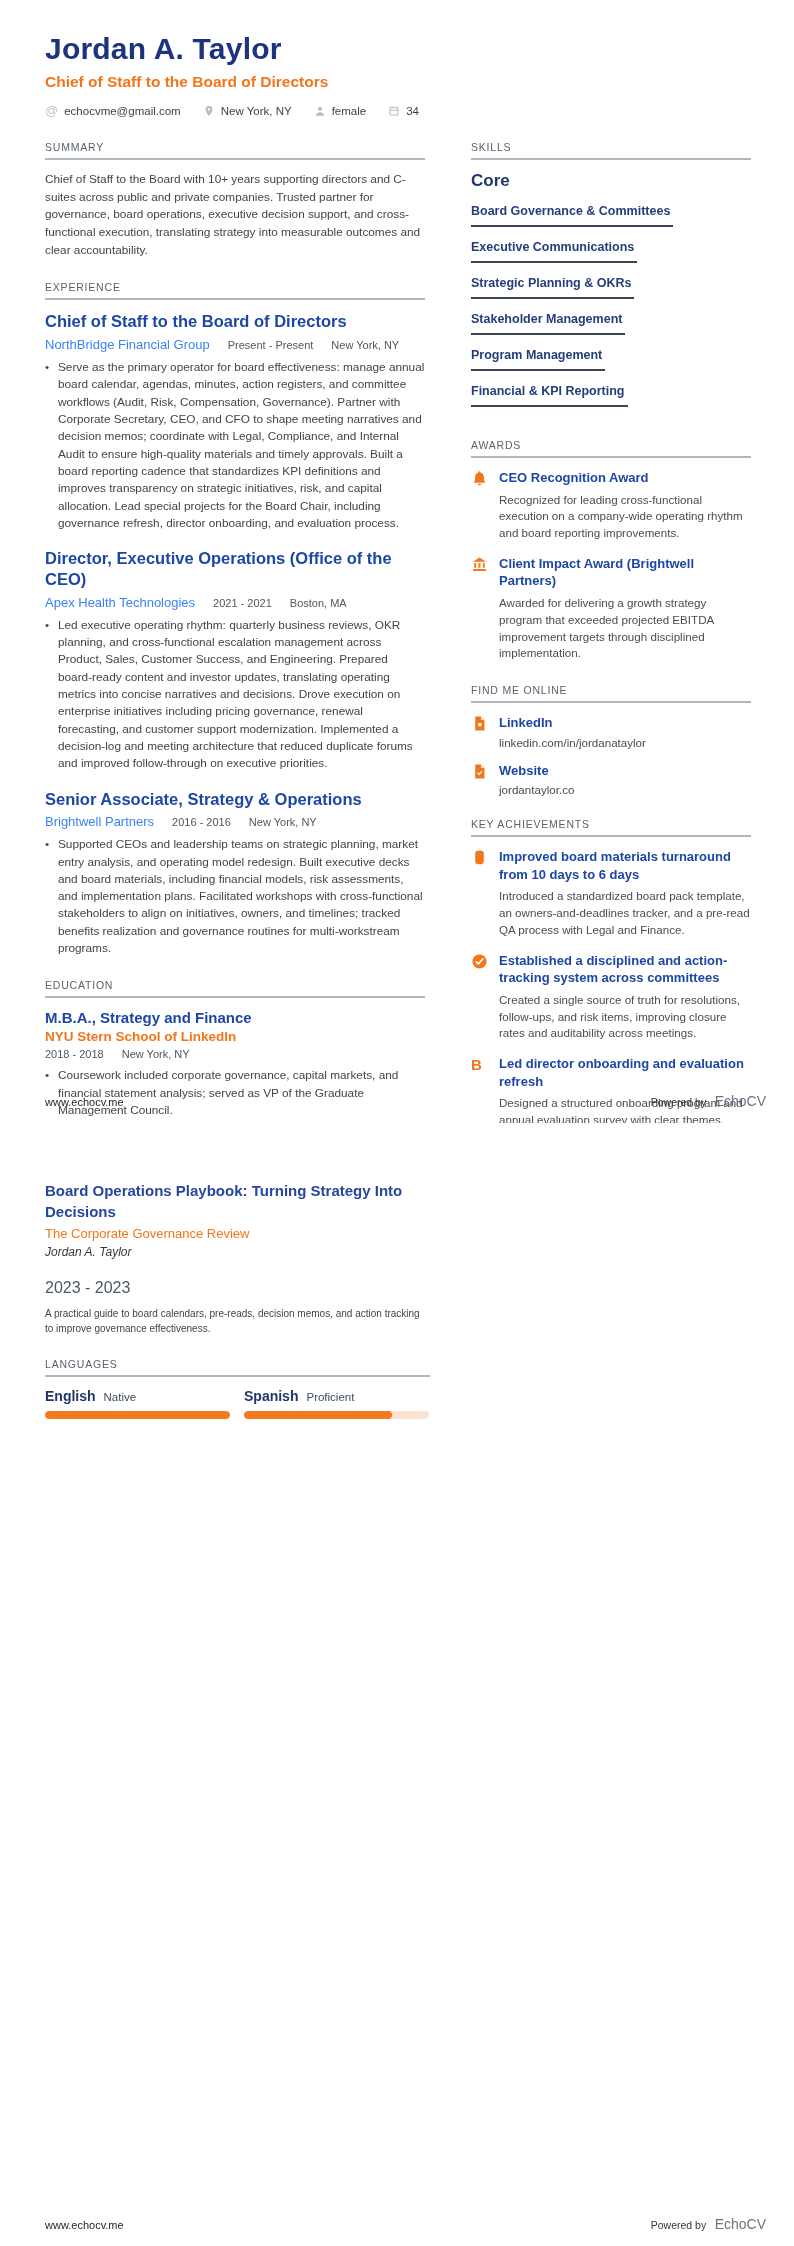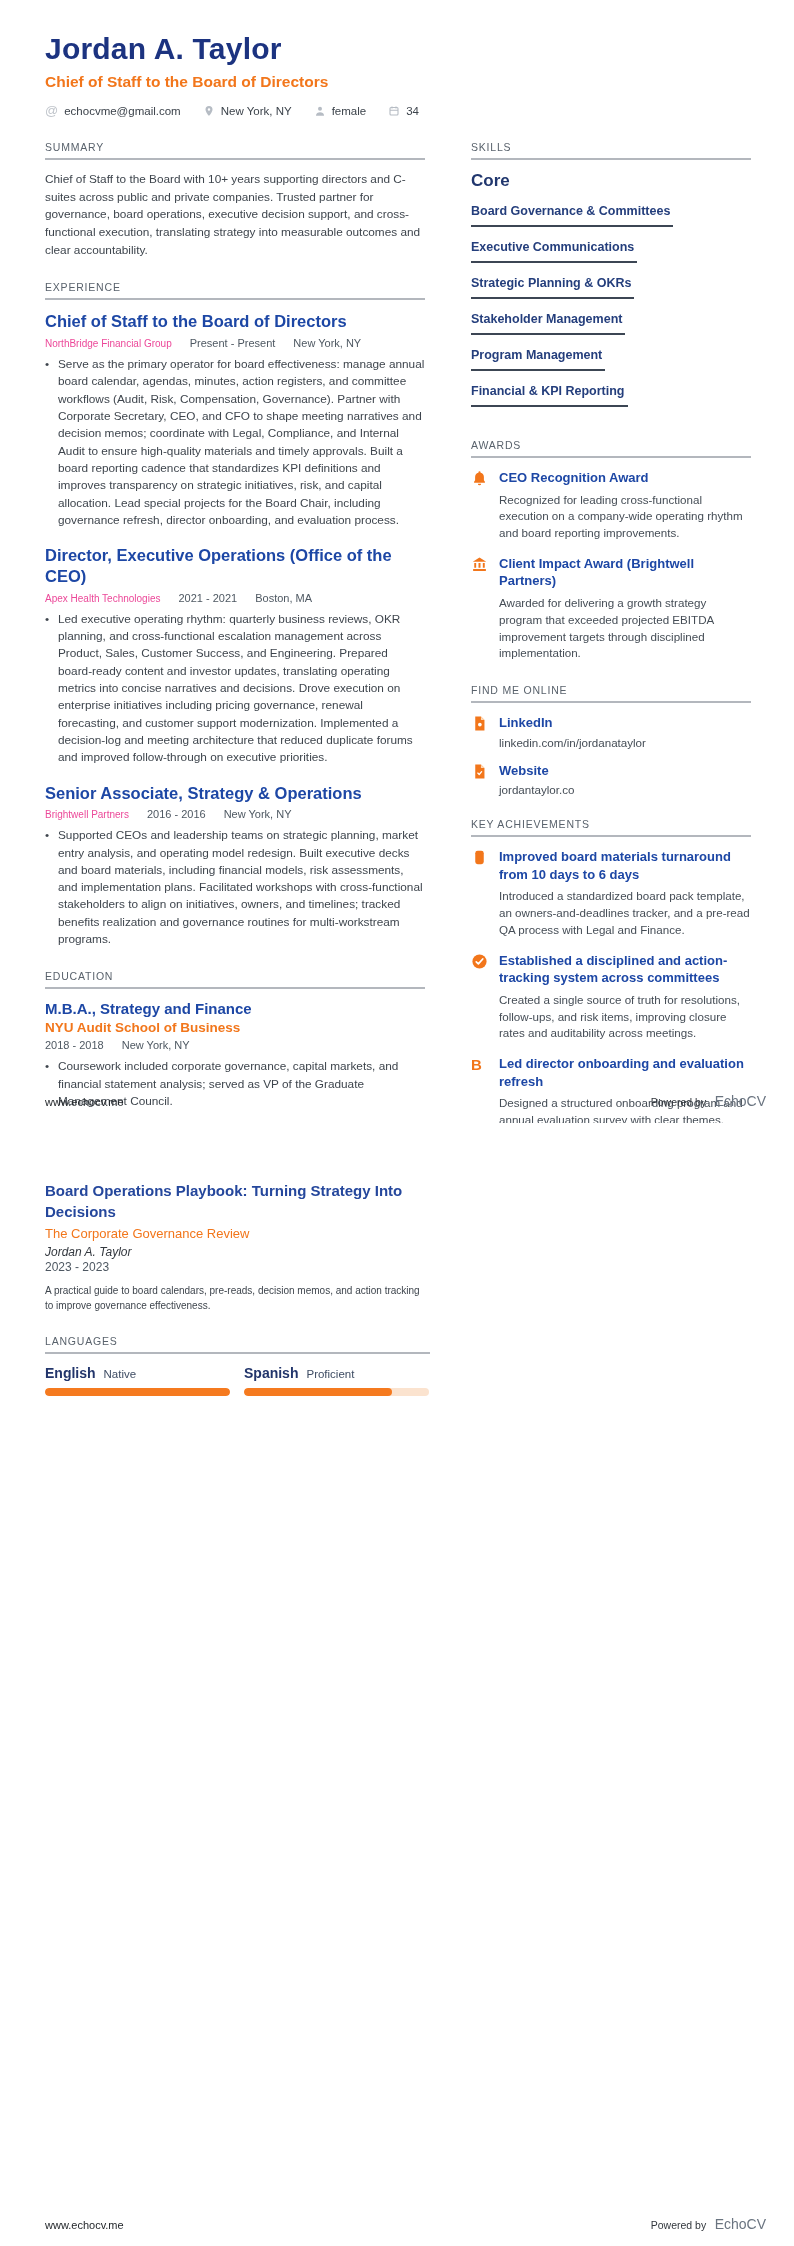--- a/index.html
+++ b/index.html
@@ -28,21 +28,21 @@
   .sec{margin-top:22px;}
   .sec:first-child{margin-top:0;}
   .sec-head{font-size:10.5px;letter-spacing:.8px;color:var(--headgray);font-weight:500;
             border-bottom:2px solid var(--rule);padding-bottom:5px;margin-bottom:11px;}
   
   .summary{font-size:11.8px;line-height:1.5;color:var(--body);}
   
   .job{margin-bottom:16px;}
   .job-title{font-size:16.5px;font-weight:700;color:var(--navy);line-height:1.25;}
   .job-meta{display:flex;align-items:baseline;gap:18px;margin-top:5px;}
-  .company{font-size:10px;color:#ec4899;}
+  .company{font-size:13px;color:#3b82f6;}
   .dates,.loc{font-size:11px;color:var(--meta);}
   .bullets{margin-top:7px;}
   .bullet{display:flex;font-size:11.8px;line-height:1.47;color:var(--body);}
   .bullet .dot{width:13px;flex:none;}
   
   .edu{margin-bottom:14px;}
   .degree{font-size:15px;font-weight:700;color:var(--navy);}
   .school{font-size:13.5px;font-weight:700;color:var(--orange);margin-top:3px;}
   .edu .job-meta{margin-top:4px;}
   
@@ -55,21 +55,21 @@
   .irow .icol svg{width:17px;height:17px;fill:currentColor;}
   .irow .body{flex:1;}
   .ititle{font-size:13px;font-weight:600;color:var(--navy);line-height:1.35;}
   .idesc{font-size:11.6px;line-height:1.45;color:#454d56;margin-top:5px;}
   .iurl{font-size:11.6px;color:#454d56;margin-top:4px;}
   .b-icon{font-size:15px;font-weight:700;color:var(--orange);line-height:1;}
   
   .pub-title{font-size:15px;font-weight:600;color:#25479c;line-height:1.4;}
   .pub-journal{font-size:13px;font-weight:400;color:var(--orange);margin-top:4px;}
   .pub-author{font-size:12px;font-style:italic;color:#33383f;margin-top:4px;}
-  .pub-dates{font-size:12px;color:var(--meta);margin-top:1px;}
+  .pub-dates{font-size:16px;color:var(--meta);margin-top:20px;}
   .pub-desc{font-size:10px;line-height:1.5;color:var(--body);margin-top:9px;}
   
   .langs{display:flex;gap:14px;}
   .lang{width:185px;flex:none;}
   .lang-line{display:flex;align-items:baseline;gap:8px;}
   .lang-name{font-size:14px;font-weight:600;color:#22356b;}
   .lang-level{font-size:11.5px;color:#3e4c63;}
   .bar{height:8px;border-radius:5px;background:var(--track);margin-top:7px;overflow:hidden;}
   .bar-fill{height:100%;border-radius:5px;background:#f57a1f;}
   
@@ -178,21 +178,21 @@
             </div>
           </div>
         </div>
       </div>
 
       <div class="sec">
         <div class="sec-head">EDUCATION</div>
 
         <div class="edu">
           <div class="degree">M.B.A., Strategy and Finance</div>
-          <div class="school">NYU Audit School of Business</div>
+          <div class="school">NYU Stern School of LinkedIn</div>
           <div class="job-meta">
             <span class="dates">2018 - 2018</span>
             <span class="loc">New York, NY</span>
           </div>
           <div class="bullets">
             <div class="bullet">
               <span class="dot">•</span>
               <span>Coursework included corporate governance, capital markets, and financial statement analysis; served as VP of the Graduate Management Council.</span>
             </div>
           </div>

